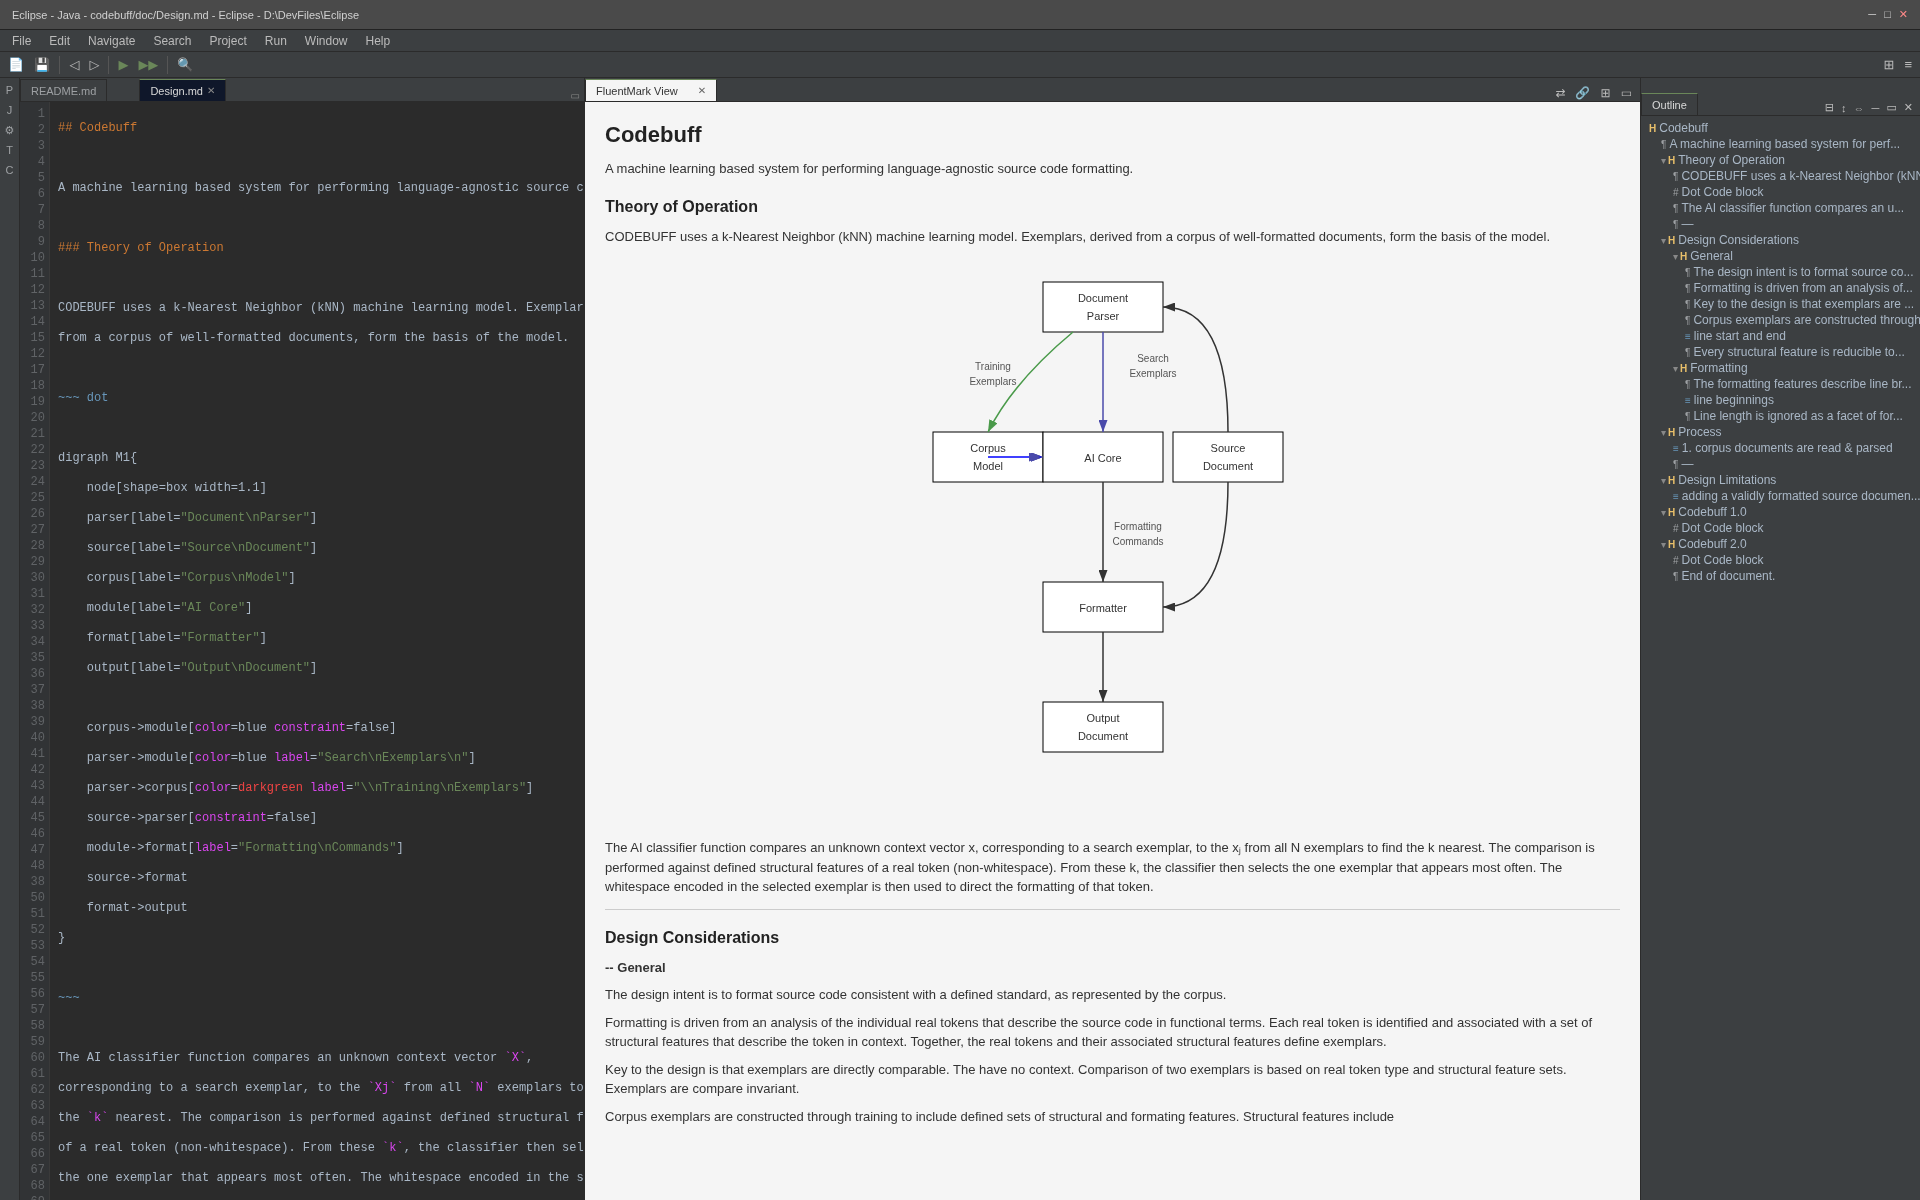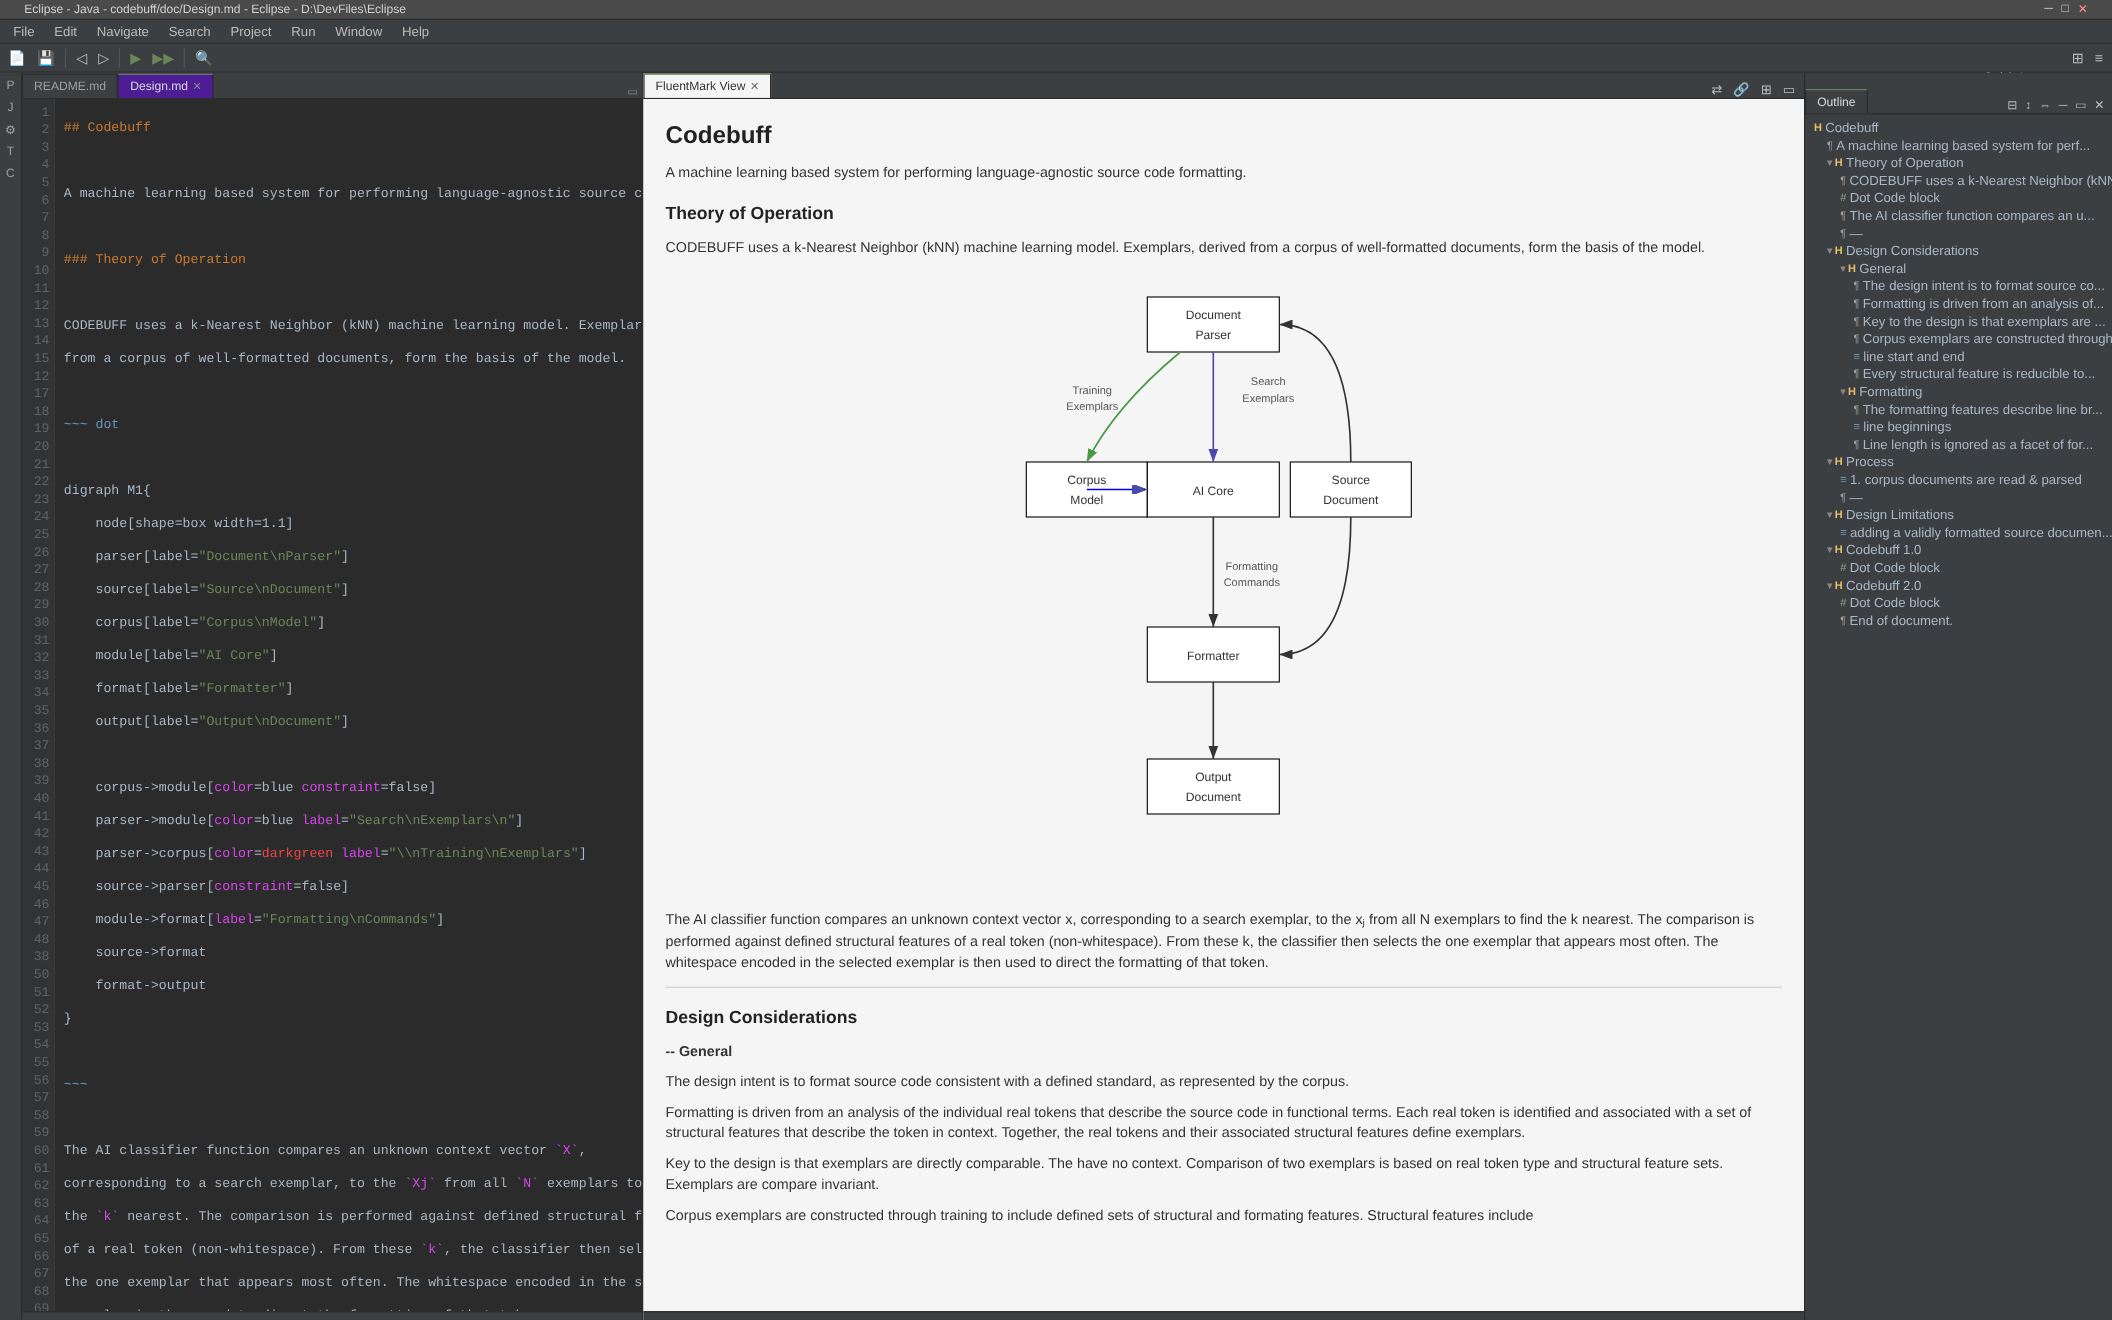--- a/index.html
+++ b/index.html
@@ -2,25 +2,25 @@
 <html><head>
   <meta charset="utf-8">
   <style>
     * { box-sizing: border-box; margin: 0; padding: 0; }
     body { font-family: 'Segoe UI', Arial, sans-serif; font-size: 12px; background: #3c3f41; color: #a9b7c6; overflow: hidden; }
 
     
     #title-bar {
       background: #4a4a4a;
       color: #d0d0d0;
-      height: 18px;
+      height: 30px;
       font-size: 11px;
       display: flex;
       align-items: center;
-      padding: 0 22px;
+      padding: 0 12px;
       border-bottom: 1px solid #222;
     }
 
     
     #menu-bar {
       background: #3c3f41;
       height: 22px;
       display: flex;
       align-items: center;
       padding: 0 4px;
@@ -114,23 +114,24 @@
       height: 22px;
       font-size: 11px;
       color: #9da0a3;
       border: 1px solid #2b2b2b;
       border-bottom: none;
       background: #3c3f41;
       cursor: pointer;
       gap: 4px;
     }
     .tab.active {
-      background: #4c1d95;
+      background: #0f172a;
       color: #d8d8d8;
       border-top: 1px solid #6a8759;
+      margin-left: 32px;
     }
     .tab-close {
       font-size: 10px;
       color: #888;
       cursor: pointer;
     }
     .tab-maximize {
       font-size: 10px;
       color: #888;
       margin-left: auto;
@@ -188,21 +189,21 @@
       display: flex;
       align-items: center;
       padding: 2px 10px;
       height: 22px;
       font-size: 11px;
       color: #9da0a3;
       border: 1px solid #2b2b2b;
       border-bottom: none;
       background: #4c5052;
       cursor: pointer;
-      gap: 0;
+      gap: 16px;
       justify-content: space-between;
     }
     .preview-tab.active {
       background: #f5f5f5;
       color: #333;
       border-top: 1px solid #6a8759;
     }
     .preview-toolbar-btn {
       background: transparent;
       border: none;

